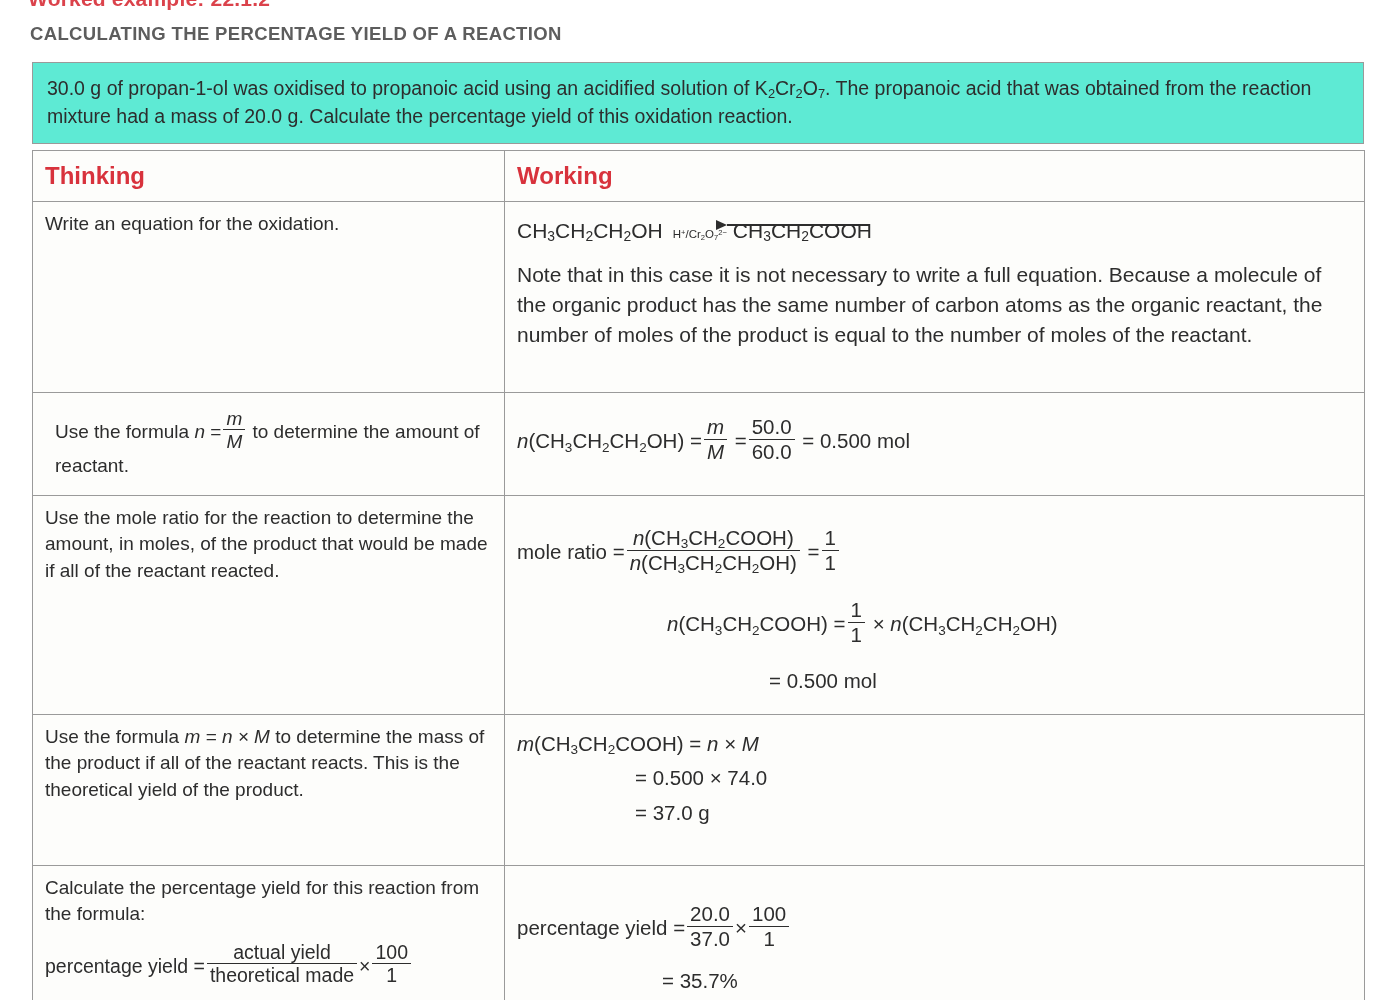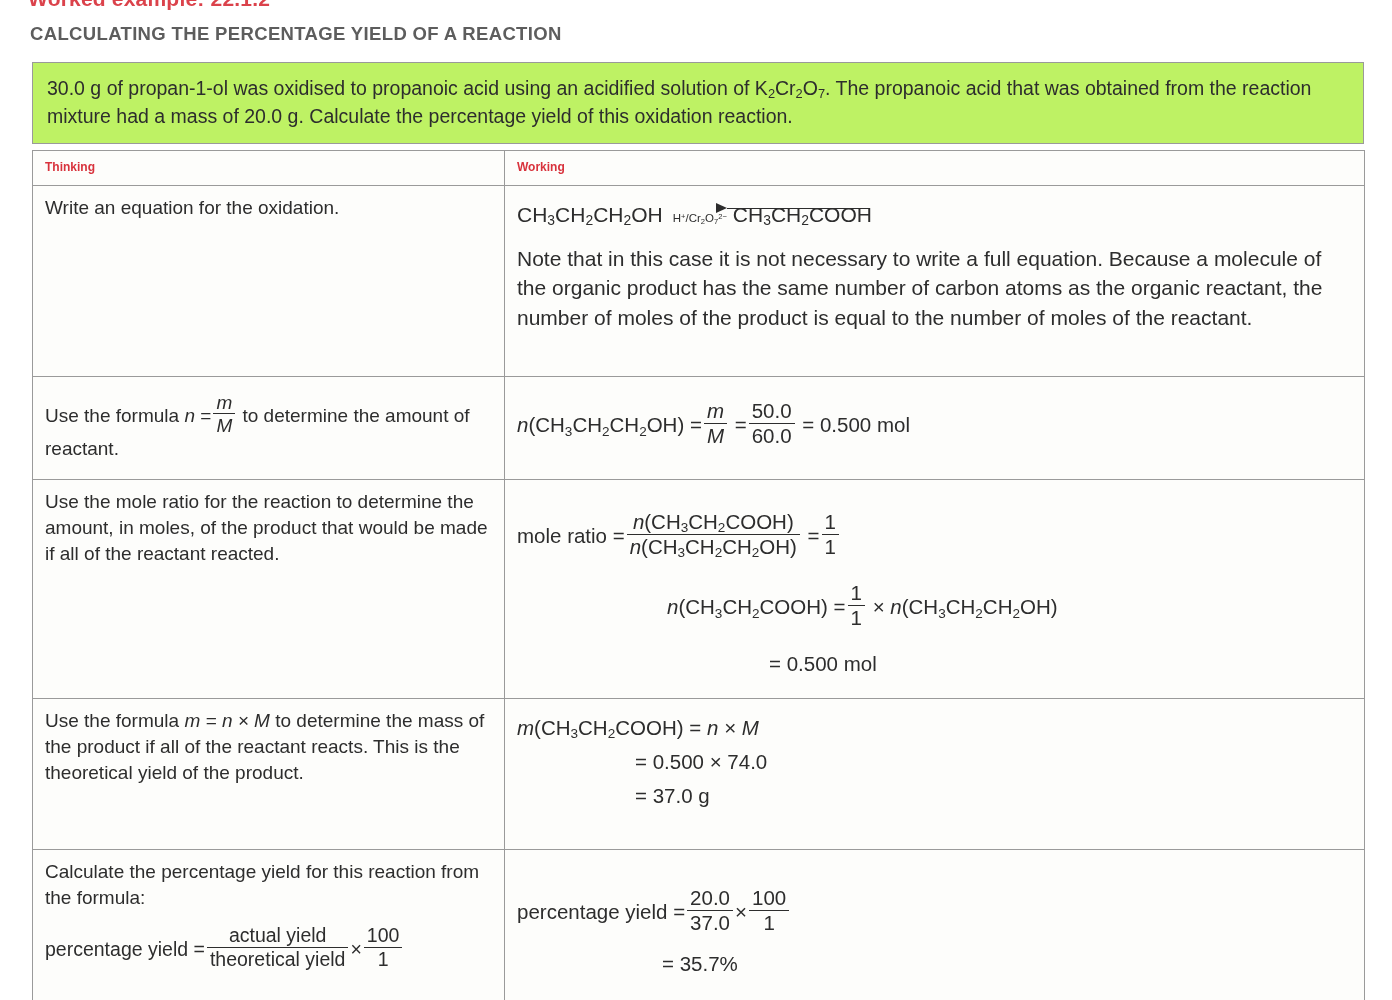--- a/index.html
+++ b/index.html
@@ -51,21 +51,21 @@
   }
 
   
   .question-box {
     position: absolute;
     left: 32px;
     top: 62px;
     width: 1332px;
     box-sizing: border-box;
     border: 1.5px solid #9a9a9a;
-    background: #bef264;
+    background: #5eead4;
     padding: 12px 14px 13px 14px;
     font-size: 19.5px;
     line-height: 1.42;
     color: #2d2d2d;
   }
 
   
   .tbl {
     position: absolute;
     left: 32px;
@@ -78,21 +78,21 @@
   .tbl td, .tbl th {
     border: 1.5px solid #9a9a9a;
     vertical-align: top;
     text-align: left;
     padding: 9px 12px 11px 12px;
     font-size: 19px;
     line-height: 1.38;
     color: #2d2d2d;
   }
   .tbl th {
-    font-size: 12px;
+    font-size: 24px;
     font-weight: bold;
     color: #d8323c;
     padding-top: 8px;
     padding-bottom: 9px;
   }
   .col-think { width: 472px; }
   .col-work  { width: 860px; }
 
   .cell-think { padding-right: 16px; }
   .cell-work  { padding-left: 16px; margin-top: 8px; }
@@ -222,21 +222,21 @@
               <span class="arrow-line"></span>
             </span>
             <span class="nowrap">CH<sub>3</sub>CH<sub>2</sub>COOH</span>
           </div>
           <div class="note-para">Note that in this case it is not necessary to write a full equation. Because a molecule of the organic product has the same number of carbon atoms as the organic reactant, the number of moles of the product is equal to the number of moles of the reactant.</div>
         </td>
       </tr>
 
       <tr class="row-tall-2">
         <td class="cell-think">
-          <div style="padding-top:6px;">
+          <div style="padding-top:6px;margin-left:10px;">
             <span>Use the formula</span>
             <span class="ital">n</span>
             <span>=</span><span class="frac ital"><span class="num">m</span><span class="den">M</span></span>
             <span>to determine the amount of reactant.</span>
           </div>
         </td>
         <td class="cell-work">
           <div class="work-eq" style="padding-top:14px; white-space:nowrap;">
             <span class="ital">n</span>(CH<sub>3</sub>CH<sub>2</sub>CH<sub>2</sub>OH) =<span class="frac ital"><span class="num">m</span><span class="den">M</span></span>
             =<span class="frac"><span class="num">50.0</span><span class="den">60.0</span></span>
@@ -275,21 +275,21 @@
           </div>
           <div class="work-eq eq-indent-2" style="padding-top:6px;">= 0.500 × 74.0</div>
           <div class="work-eq eq-indent-2" style="padding-top:6px;">= 37.0 g</div>
         </td>
       </tr>
 
       <tr class="row-tall-5">
         <td class="cell-think">
           <div>Calculate the percentage yield for this reaction from the formula:</div>
           <div class="think-formula-block">
-            <span>percentage yield</span> =<span class="frac"><span class="num">actual yield</span><span class="den">theoretical yield</span></span><span>×</span><span class="frac"><span class="num">100</span><span class="den">1</span></span>
+            <span>percentage yield</span> =<span class="frac"><span class="num">actual yield</span><span class="den">theoretical made</span></span><span>×</span><span class="frac"><span class="num">100</span><span class="den">1</span></span>
           </div>
         </td>
         <td class="cell-work">
           <div class="work-eq" style="padding-top:28px; white-space:nowrap;">
             <span>percentage yield</span> =<span class="frac"><span class="num">20.0</span><span class="den">37.0</span></span><span>×</span><span class="frac"><span class="num">100</span><span class="den">1</span></span>
           </div>
           <div class="work-eq eq-indent-4" style="padding-top:16px;">= 35.7%</div>
         </td>
       </tr>
 

